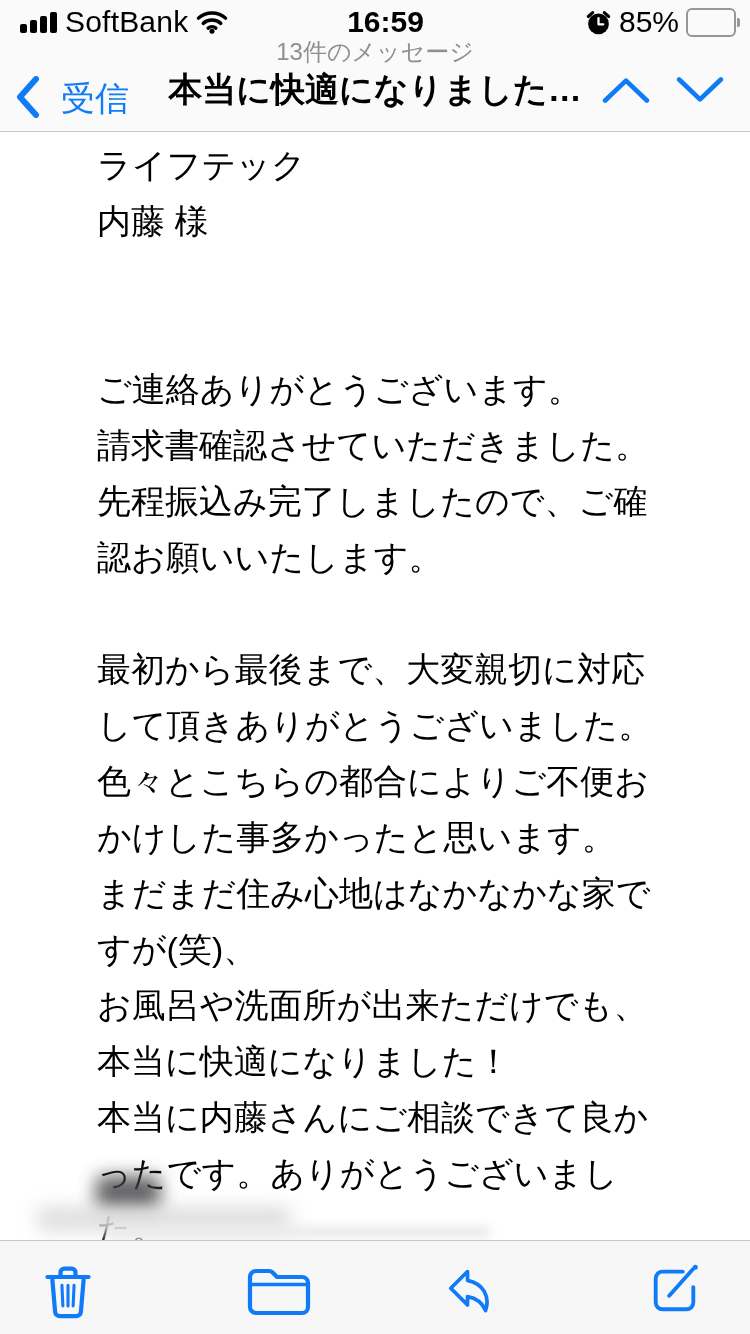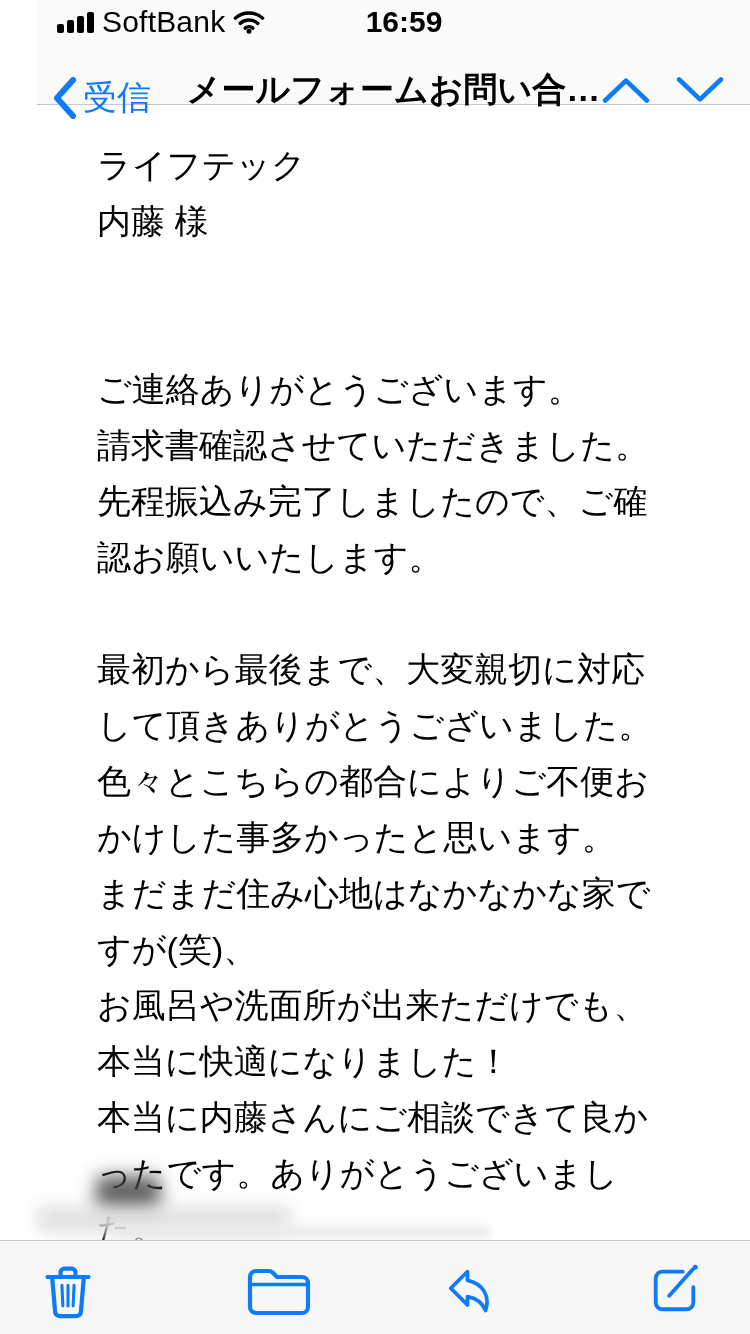--- a/index.html
+++ b/index.html
@@ -4,46 +4,45 @@
 <style>
   html,body{margin:0;padding:0;background:#ffffff;}
   .phone{
     position:relative;width:750px;height:1334px;overflow:hidden;
     background:#ffffff;
     font-family:"Liberation Sans","DejaVu Sans",sans-serif;
     color:var(--body-text,#000);
   }
   
   .topbar{
-    position:absolute;top:0;left:0;right:0;height:105px;
+    position:absolute;top:0;left:0;right:0;height:132px;
     background:var(--topbar-bg,#fafafa);
     border-bottom:1px solid var(--hairline,#c7c7c9);
     box-sizing:border-box;
-    margin-left:37px;
   }
   .statusbar{position:absolute;top:0;left:0;right:0;height:44px;}
   .sb-left{position:absolute;left:20px;top:0;height:44px;display:flex;align-items:center;gap:8px;}
   .sb-center{position:absolute;left:0;right:0;top:0;height:44px;display:flex;align-items:center;justify-content:center;padding-left:21px;}
   .sb-right{position:absolute;right:10px;top:0;height:44px;display:flex;align-items:center;gap:7px;}
   .carrier{font-size:30px;letter-spacing:.2px;}
   .time{font-size:30px;font-weight:600;}
   .pct{font-size:30px;}
   .sigbars{display:flex;align-items:flex-end;gap:3px;height:22px;}
   .sigbars span{display:block;width:7px;background:#000;border-radius:2px;}
   .sb1{height:9px}.sb2{height:13px}.sb3{height:17px}.sb4{height:21px}
   .batt{position:relative;width:42px;height:21px;border:2px solid rgba(0,0,0,.4);border-radius:6px;padding:2px;box-sizing:content-box;}
   .batt-fill{width:85%;height:100%;background:#000;border-radius:3px;}
   .batt-nub{width:3px;height:9px;background:rgba(0,0,0,.4);border-radius:0 2px 2px 0;margin-left:1px;}
   .msgcount{
     position:absolute;top:36px;left:0;right:0;text-align:center;
     font-size:24px;color:var(--subtitle,#8e8e93);
   }
   .navrow{position:absolute;top:60px;left:0;right:0;height:60px;}
   .backbtn{
-    position:absolute;left:16px;top:8px;height:60px;display:flex;align-items:center;gap:6px;
+    position:absolute;left:16px;top:16px;height:60px;display:flex;align-items:flex-start;gap:21px;
     color:var(--accent,#107bf7);font-size:34px;
   }
   .navtitle{
     position:absolute;left:50%;top:0;transform:translateX(-50%);
     height:60px;display:flex;align-items:center;
     font-size:34px;font-weight:700;white-space:nowrap;max-width:430px;overflow:hidden;
   }
   .chevbtn{position:absolute;top:14px;width:48px;height:32px;color:var(--accent,#107bf7);}
   .chev-up{right:100px;}
   .chev-down{right:26px;}
@@ -100,33 +99,49 @@
             <path d="M2 7.8 C8.8 1.2, 21.2 1.2, 28 7.8" stroke="#000" stroke-width="3.3" stroke-linecap="round"></path>
             <path d="M6.6 12.8 C11.2 8.6, 18.8 8.6, 23.4 12.8" stroke="#000" stroke-width="3.3" stroke-linecap="round"></path>
             <path d="M11.3 17.4 C13.3 15.7, 16.7 15.7, 18.7 17.4" stroke="#000" stroke-width="3.3" stroke-linecap="round"></path>
             <circle cx="15" cy="20.4" r="2.4" fill="#000"></circle>
           </svg>
         </span>
       </div>
       <div class="sb-center">
         <span class="time">16:59</span>
       </div>
+      <div class="sb-right">
+        <span>
+          <svg width="27" height="27" viewBox="0 0 26 26" fill="none">
+            <path d="M3.2 7.2 L7.4 3.4" stroke="#000" stroke-width="3" stroke-linecap="round"></path>
+            <path d="M22.8 7.2 L18.6 3.4" stroke="#000" stroke-width="3" stroke-linecap="round"></path>
+            <circle cx="13" cy="14.4" r="10" fill="#000"></circle>
+            <path d="M13 8.8 V14.8 H17.6" stroke="#fff" stroke-width="2.2" stroke-linecap="round" stroke-linejoin="round"></path>
+          </svg>
+        </span>
+        <span class="pct">85%</span>
+        <span style="display:flex;align-items:center;">
+          <span class="batt"><span class="batt-fill"></span></span>
+          <span class="batt-nub"></span>
+        </span>
+      </div>
     </div>
 
+    <div class="msgcount">13件のメッセージ</div>
 
     <div class="navrow">
       <div class="backbtn">
         <span>
           <svg width="24" height="42" viewBox="0 0 24 42" fill="none">
             <path d="M20 3 L4 21 L20 39" stroke="currentColor" stroke-width="6" stroke-linecap="round" stroke-linejoin="round"></path>
           </svg>
         </span>
         <span>受信</span>
       </div>
-      <div class="navtitle">メールフォームお問い合…</div>
+      <div class="navtitle">本当に快適になりました…</div>
       <div class="chevbtn chev-up">
         <span>
           <svg width="48" height="32" viewBox="0 0 46 28" fill="none">
             <path d="M3 24 L23 5 L43 24" stroke="currentColor" stroke-width="4.5" stroke-linecap="round" stroke-linejoin="round"></path>
           </svg>
         </span>
       </div>
       <div class="chevbtn chev-down">
         <span>
           <svg width="48" height="32" viewBox="0 0 46 28" fill="none">

